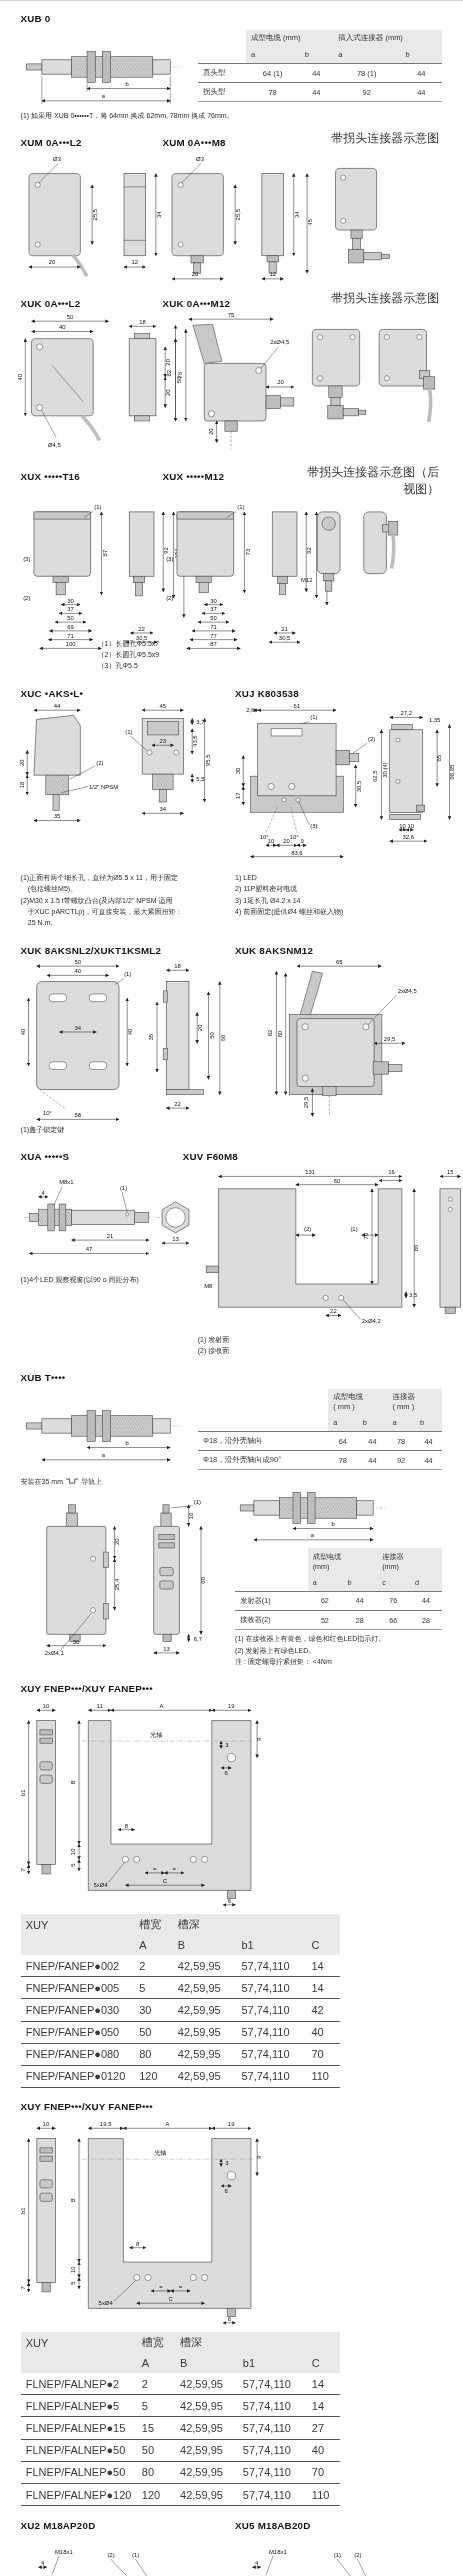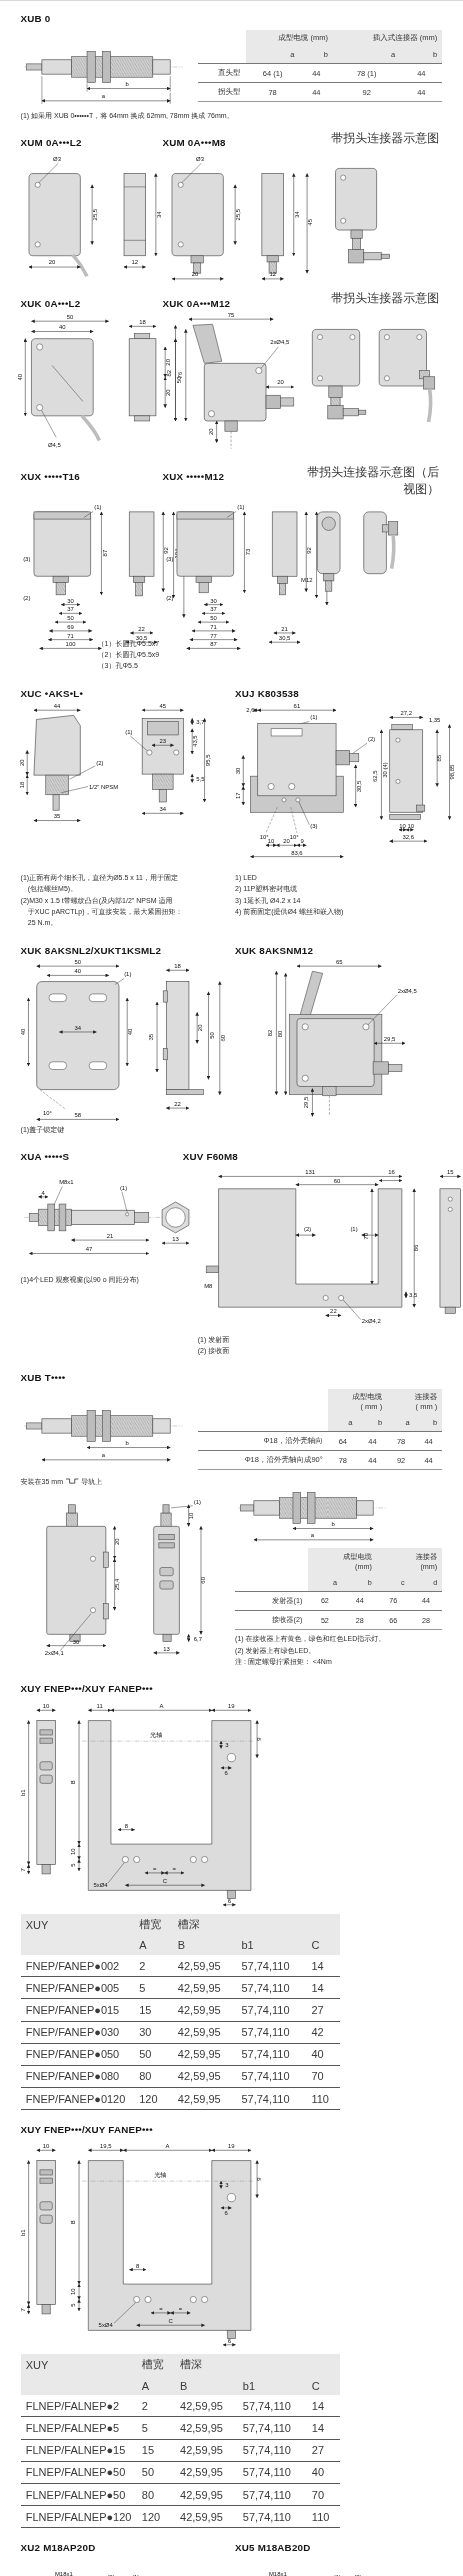--- a/index.html
+++ b/index.html
@@ -7,21 +7,21 @@
        border-top:1px solid #d9d9d9;border-right:1px solid #e6e6e6;box-sizing:border-box;}
   .sec{padding:3.1px 20.6px 1px 20.6px;}
   h2.t{font-size:9.8px;font-weight:bold;color:#141414;margin:9.3px 0 5.2px 0;letter-spacing:0.2px;}
   .cols{display:flex;gap:7.2px;align-items:flex-start;}
   .col{flex:1 1 0;min-width:0;}
   .cnote{font-size:12px;color:#333;text-align:right;margin:2.1px 3.1px 1px 0;}
   .note{font-size:7px;color:#2d2d2d;line-height:1.55;margin:2.1px 0;}
   .notelist{list-style:none;margin:3.1px 0;padding:0;font-size:7px;color:#2d2d2d;line-height:1.6;}
   
   table.dt{border-collapse:collapse;font-size:7.5px;color:#333;}
-  .dt th{font-weight:normal;text-align:right;padding:3.6px 5.2px;}
+  .dt th{font-weight:normal;text-align:left;padding:3.6px 5.2px;}
   .dt td{padding:4.6px 5.2px;text-align:center;}
   .dt .g{background:#e9e9e9;}
   .dt tbody td,.dt tbody th{border-top:0.8px solid #777;}
   .dt tbody tr:last-child td,.dt tbody tr:last-child th{border-bottom:0.8px solid #999;}
   table.ft{border-collapse:collapse;font-size:11px;color:#3a3a3a;width:319px;}
   .ft thead th{background:#e9e9e9;font-weight:normal;text-align:left;padding:3.6px 5.2px;}
   .ft tbody td,.ft tbody th{font-weight:normal;text-align:left;padding:4.6px 5.2px;border-bottom:1px solid #555;}
   
   svg{overflow:visible;}
   .p1{fill:#dcdcdc;stroke:#4d4d4d;stroke-width:1.3;}
@@ -861,27 +861,20 @@
           <td>14</td>
         </tr>
       <tr>
           <th>FNEP/FANEP●005</th>
           <td>5</td>
           <td>42,59,95</td>
           <td>57,74,110</td>
           <td>14</td>
         </tr>
       <tr>
-          <th>FNEP/FANEP●015</th>
-          <td>15</td>
-          <td>42,59,95</td>
-          <td>57,74,110</td>
-          <td>27</td>
-        </tr>
-      <tr>
           <th>FNEP/FANEP●030</th>
           <td>30</td>
           <td>42,59,95</td>
           <td>57,74,110</td>
           <td>42</td>
         </tr>
       <tr>
           <th>FNEP/FANEP●050</th>
           <td>50</td>
           <td>42,59,95</td>

